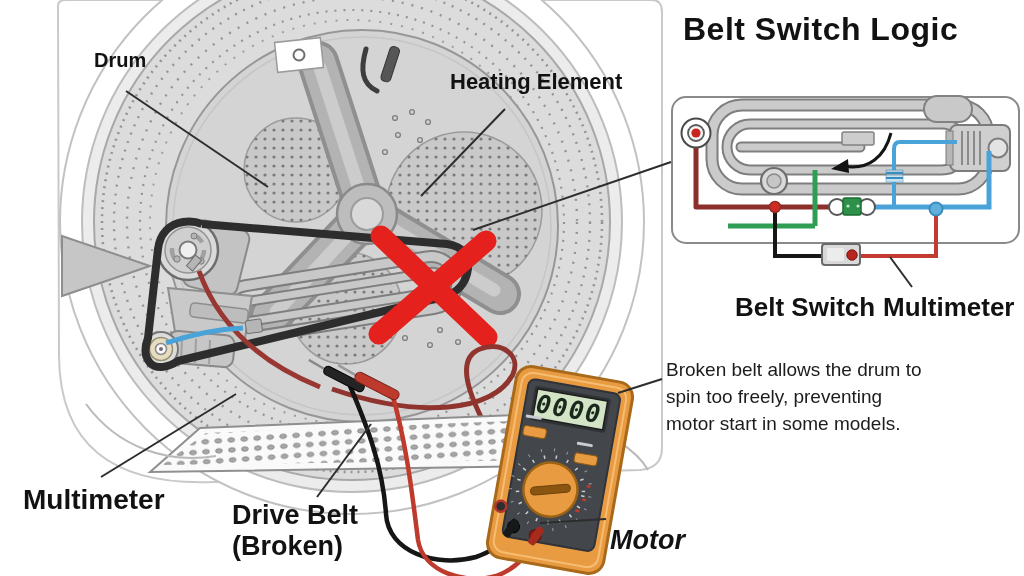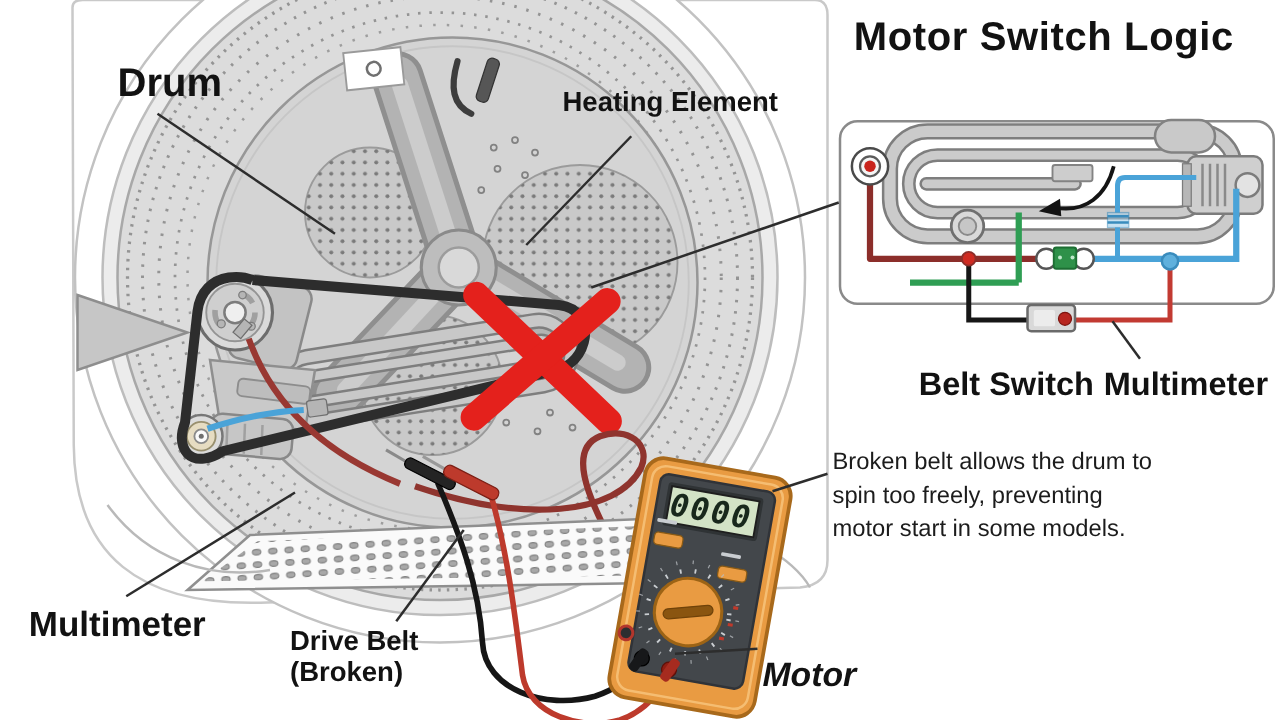--- a/index.html
+++ b/index.html
@@ -1,23 +1,23 @@
 <!DOCTYPE html>
 <html><head>
 <meta charset="utf-8">
 <style>
   html,body{margin:0;padding:0;background:#fff;}
   #stage{position:relative;width:1024px;height:576px;overflow:hidden;background:#fff;
          font-family:"Liberation Sans",sans-serif;}
   #art{position:absolute;left:0;top:0;}
   .lbl{position:absolute;color:#121212;font-weight:bold;white-space:pre-line;line-height:1.12;}
-  .lbl.drum{left:94px;top:49px;font-size:32px;}
+  .lbl.drum{left:94px;top:49px;font-size:20px;}
   .lbl.heating{left:450px;top:70px;font-size:22px;}
   .lbl.mm-left{left:23px;top:484px;font-size:28px;}
-  .lbl.drive-belt{left:232px;top:500px;font-size:22px;line-height:1.15;}
+  .lbl.drive-belt{left:232px;top:500px;font-size:27px;line-height:1.15;}
   .lbl.motor{left:610px;top:525px;font-size:27px;font-style:italic;}
   .lbl.title{left:683px;top:12px;font-size:32px;letter-spacing:.5px;}
   .lbl.belt-switch{left:735px;top:293px;font-size:26px;}
   .lbl.mm-right{left:883px;top:293px;font-size:26px;}
   .caption{position:absolute;left:666px;top:356px;width:330px;font-size:19px;font-weight:normal;
            color:#1c1c1c;line-height:27px;white-space:pre-line;}
 </style>
 </head>
 <body>
 
@@ -293,19 +293,19 @@
     <line x1="662" y1="379" x2="618" y2="393"></line>
   </g>
 </svg>
 
 <div class="lbl drum">Drum</div>
 <div class="lbl heating">Heating Element</div>
 <div class="lbl mm-left">Multimeter</div>
 <div class="lbl drive-belt">Drive Belt
 (Broken)</div>
 <div class="lbl motor">Motor</div>
-<div class="lbl title">Motor Switch Logic</div>
+<div class="lbl title">Belt Switch Logic</div>
 <div class="lbl belt-switch">Belt Switch</div>
 <div class="lbl mm-right">Multimeter</div>
 <div class="caption">Broken belt allows the drum to
 spin too freely, preventing
 motor start in some models.</div>
 </div>
 
 </body></html>

